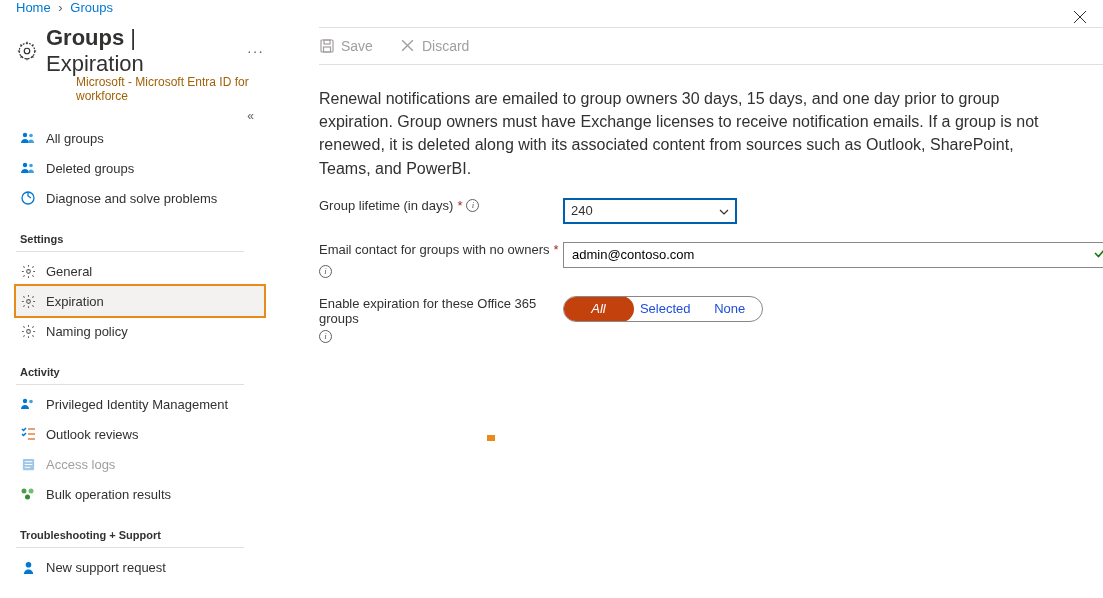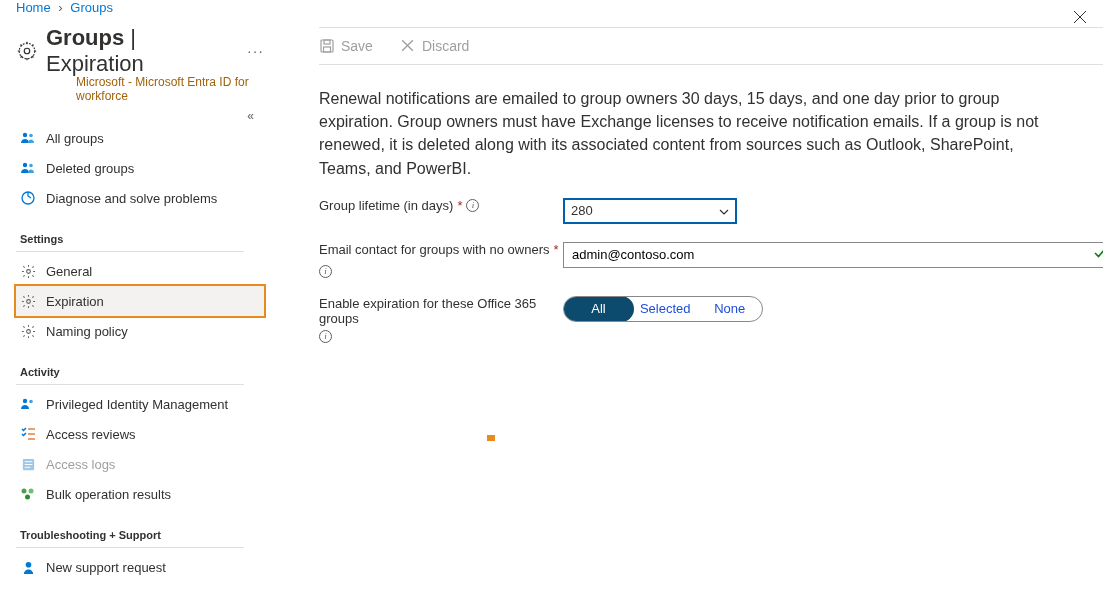--- a/index.html
+++ b/index.html
@@ -191,25 +191,26 @@
   .pill {
     flex: 1;
     display: flex;
     align-items: center;
     justify-content: center;
     font-size: 13px;
     cursor: pointer;
     color: #1d4ed8;
   }
   .pill.active {
-    background: #0c4a6e;
+    background: #c2410c;
     color: #fff;
     border-radius: 14px;
     margin: -1px;
     flex: 1.1;
+    font-style: italic;
   }
   .dot-cursor {
     position: absolute;
     left: 487px;
     top: 435px;
     width: 8px;
     height: 6px;
     background: #e88b1a;
   }
 </style>
@@ -326,21 +327,21 @@
       <div class="nav-item">
         <span class="nav-icon">
           <svg width="16" height="16" viewBox="0 0 16 16" fill="none">
               <path d="M2 3l1.5 1.5L6 2" stroke="#0078d4" stroke-width="1.5"></path>
               <line x1="8" y1="3" x2="15" y2="3" stroke="#e08040" stroke-width="1.5"></line>
               <path d="M2 8l1.5 1.5L6 7" stroke="#0078d4" stroke-width="1.5"></path>
               <line x1="8" y1="8" x2="15" y2="8" stroke="#e08040" stroke-width="1.5"></line>
               <line x1="8" y1="13" x2="15" y2="13" stroke="#e08040" stroke-width="1.5"></line>
             </svg>
         </span>
-        <span>Access reviews</span>
+        <span>Outlook reviews</span>
       </div>
       <div class="nav-item disabled">
         <span class="nav-icon">
           <svg width="15" height="15" viewBox="0 0 16 16">
               <rect x="2" y="2" width="12" height="12" rx="1" fill="#9fc7e8"></rect>
               <line x1="4" y1="5" x2="12" y2="5" stroke="#fff"></line>
               <line x1="4" y1="8" x2="12" y2="8" stroke="#fff"></line>
               <line x1="4" y1="11" x2="10" y2="11" stroke="#fff"></line>
             </svg>
         </span>
@@ -397,21 +398,21 @@
 
     <div class="desc">Renewal notifications are emailed to group owners 30 days, 15 days, and one day prior to group expiration. Group owners must have Exchange licenses to receive notification emails. If a group is not renewed, it is deleted along with its associated content from sources such as Outlook, SharePoint, Teams, and PowerBI.</div>
 
     <div class="form-row">
       <div class="form-label">
         <span>Group lifetime (in days)</span>
         <span class="req">*</span>
         <span class="info-icon">i</span>
       </div>
       <div class="select-box">
-        <span>280</span>
+        <span>240</span>
         <span>
           <svg width="10" height="6" viewBox="0 0 10 6">
               <path d="M1 1l4 4 4-4" fill="none" stroke="#323130" stroke-width="1.2"></path>
             </svg>
         </span>
       </div>
     </div>
 
     <div class="form-row">
       <div class="form-label">

